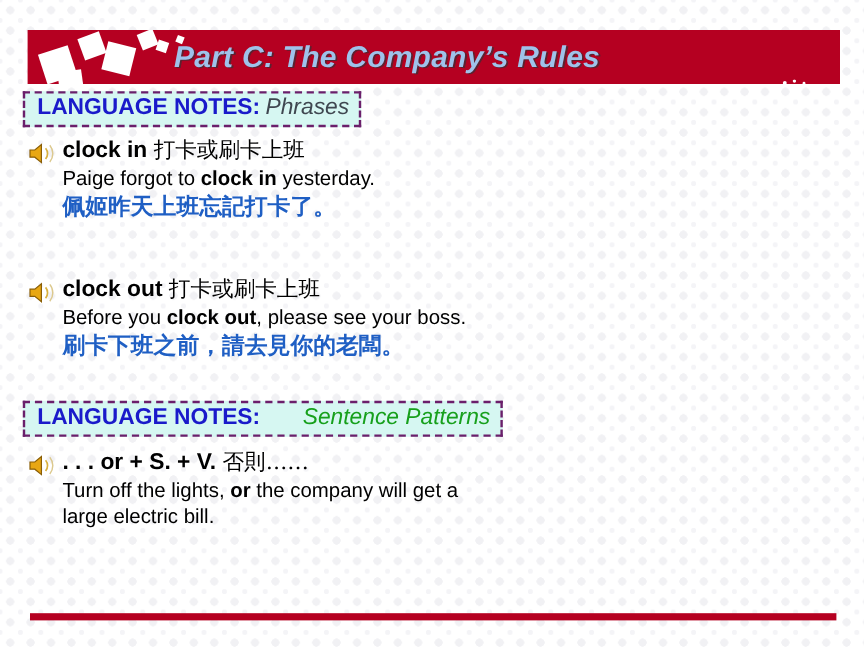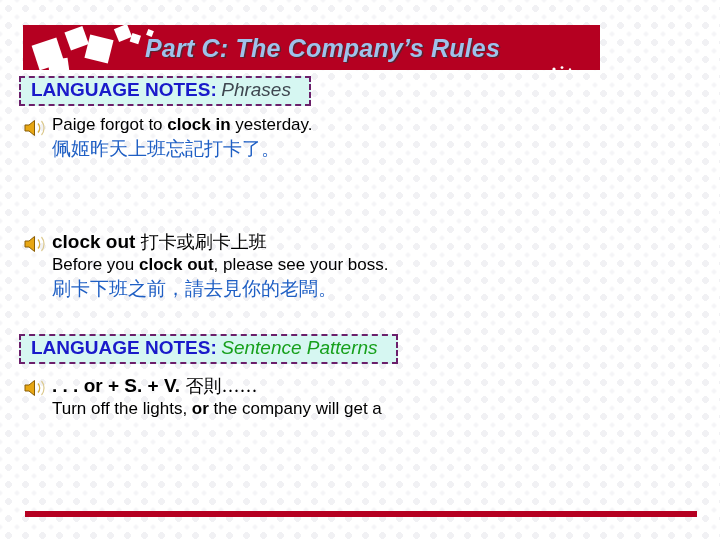--- a/index.html
+++ b/index.html
@@ -32,21 +32,21 @@
     position: absolute;
     inset: 0;
     z-index: 1;
   }
 
   
   .banner {
     position: absolute;
     left: 23px;
     top: 25px;
-    width: 577px;
+    width: 677px;
     height: 45px;
     background: #b50021;
     overflow: hidden;
   }
   .banner-deco {
     position: absolute;
     left: 0; top: 0;
     width: 220px; height: 45px;
     pointer-events: none;
   }
@@ -82,36 +82,36 @@
     top: -5px;
     width: 36px;
     height: 10px;
   }
 
   
   .notes-box {
     position: absolute;
     background: #d6f7f2;
     border: 2px dashed #6b1f6b;
-    padding: 2px 18px 3px 10px;
+    padding: 2px 8px 3px 10px;
     white-space: nowrap;
     line-height: 1.1;
   }
   .notes-label {
     font-size: 19px;
     font-weight: bold;
     color: #1a1aca;
   }
   .notes-kind {
     font-size: 19px;
     font-style: italic;
     font-weight: normal;
   }
   .kind-phrases  { color: #3f4750; }
-  .kind-patterns { color: #17a01c; }
+  .kind-patterns { color: #17a01c; margin-left: 31px; }
 
   #notes-box-1 { left: 19px; top: 76px; }
   #notes-box-2 { left: 19px; top: 334px; }
 
   
   .entry {
     position: absolute;
     left: 22px;
   }
   #entry-1 { top: 114px; }
@@ -148,21 +148,21 @@
   }
   .example {
     font-size: 17px;
     color: #000000;
     font-weight: normal;
   }
   .example b { font-weight: bold; }
   .translation {
     font-size: 19px;
     color: #1f5fc4;
-    font-weight: normal;
+    font-weight: bold;
     font-family: "DejaVu Serif", "Liberation Serif", serif;
   }
 
   
   .bottom-rule {
     position: absolute;
     left: 25px;
     top: 511px;
     width: 672px;
     height: 6px;
@@ -208,20 +208,23 @@
   </div>
 
   <div class="entry" id="entry-1">
     <div class="entry-row">
       <svg class="speaker-icon" viewBox="0 0 28 22" xmlns="http://www.w3.org/2000/svg">
         <path d="M3 8 h4 l5.5-4.5 v15 L7 14 H3 Z" fill="#e8a713" stroke="#8a5e06" stroke-width="1"></path>
         <path d="M16 6.5 a7 7 0 0 1 0 9" fill="none" stroke="#d8b040" stroke-width="1.4"></path>
         <path d="M19.5 4 a11 11 0 0 1 0 14" fill="none" stroke="#dcc98e" stroke-width="1.2"></path>
       </svg>
       <div class="entry-lines">
+        <div class="line headword">
+          <b>clock in</b><span>&nbsp;</span><span class="cn-gloss">打卡或刷卡上班</span>
+        </div>
         <div class="line example">
           <span>Paige forgot to </span><b>clock in</b><span> yesterday.</span>
         </div>
         <div class="line translation">佩姬昨天上班忘記打卡了。</div>
       </div>
     </div>
   </div>
 
   <div class="entry" id="entry-2">
     <div class="entry-row">
@@ -254,19 +257,20 @@
         <path d="M16 6.5 a7 7 0 0 1 0 9" fill="none" stroke="#d8b040" stroke-width="1.4"></path>
         <path d="M19.5 4 a11 11 0 0 1 0 14" fill="none" stroke="#dcc98e" stroke-width="1.2"></path>
       </svg>
       <div class="entry-lines">
         <div class="line headword">
           <b>. . . or + S. + V.</b><span>&nbsp;</span><span class="cn-gloss">否則……</span>
         </div>
         <div class="line example">
           <span>Turn off the lights, </span><b>or</b><span> the company will get a</span>
         </div>
+        <div class="line example">large electric bill.</div>
       </div>
     </div>
   </div>
 
   <div class="bottom-rule"></div>
 
 </div>
 
 </body></html>

